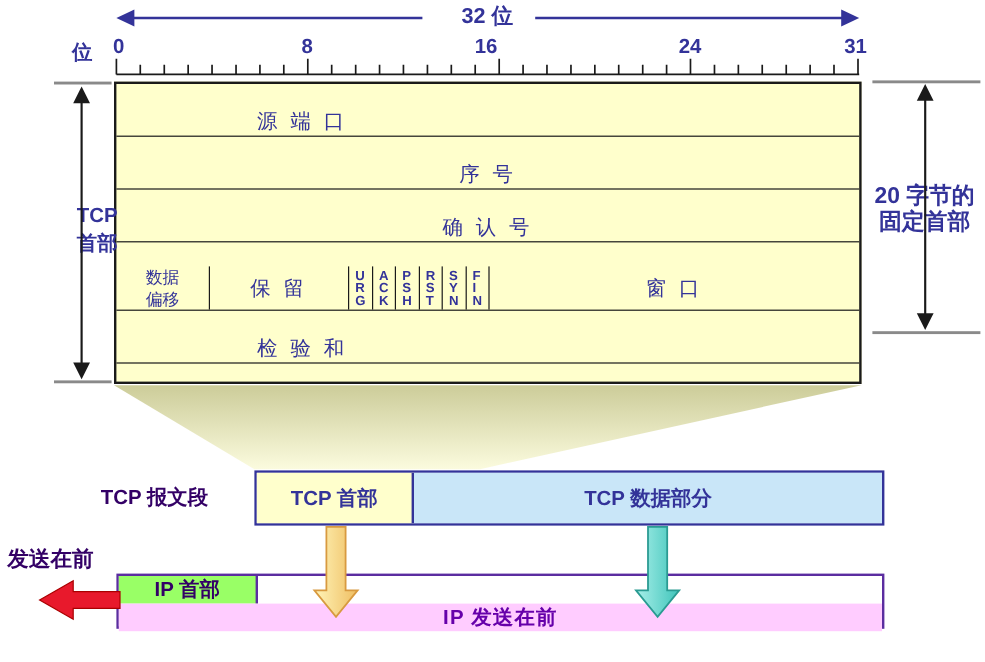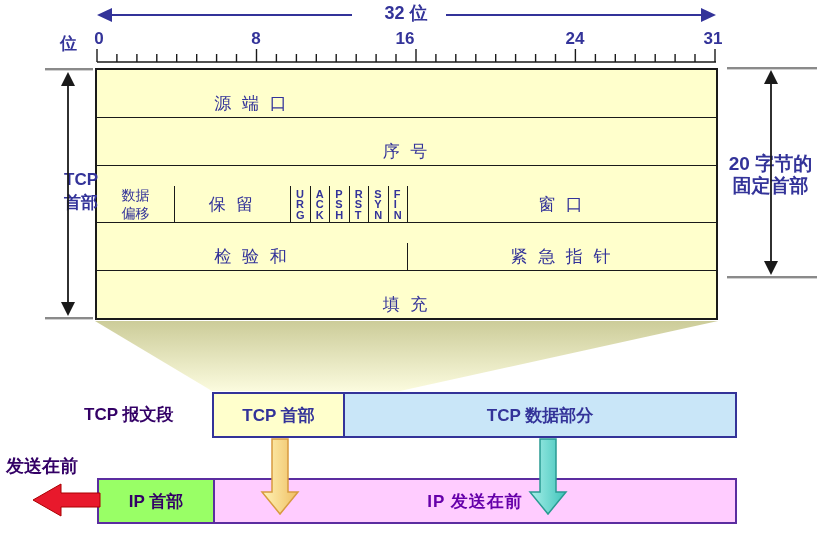--- a/index.html
+++ b/index.html
@@ -38,21 +38,21 @@
     border:2px solid #333399;display:flex;background:#fff;
   }
   .tcp-bar .hdr{width:131px;box-sizing:border-box;background:#FFFFCC;border-right:2px solid #333399;
     display:flex;align-items:center;justify-content:center;font-size:17px;color:#333399;font-weight:600;}
   .tcp-bar .dat{flex:1;background:#C9E6F8;display:flex;align-items:center;justify-content:center;
     font-size:17px;color:#333399;font-weight:600;}
   
   .send-first-caption{left:6px;top:454px;font-size:18px;color:#330066;font-weight:600;}
   .ip-bar{
     left:97px;top:478px;width:640px;height:46px;box-sizing:border-box;
-    border:2px solid #5B2DA0;display:flex;background:#fff;
+    border:2px solid #5B2DA0;display:flex;background:#fff;flex-direction:column;
   }
   .ip-bar .hdr{width:116px;box-sizing:border-box;background:#99FF66;border-right:2px solid #5B2DA0;
     display:flex;align-items:center;justify-content:center;font-size:17px;color:#330066;font-weight:600;}
   .ip-bar .dat{flex:1;background:#FFCCFF;display:flex;align-items:center;justify-content:center;
     font-size:17px;color:#6600AA;font-weight:600;letter-spacing:1px;}
   
   .art{position:absolute;left:0;top:0;pointer-events:none;}
 </style>
 </head>
 <body>
@@ -68,20 +68,23 @@
   <div class="abs ticklabel" style="left:713px">31</div>
 
   <div class="abs tcp-table">
     <div class="trow">
       <div class="cell" style="width:310px">源 端 口</div>
     </div>
     <div class="trow">
       <div class="cell" style="flex:1">序  号</div>
     </div>
     <div class="trow">
+      <div class="cell" style="flex:1">确  认  号</div>
+    </div>
+    <div class="trow">
       <div class="cell small pre" style="width:77px">数据
 偏移</div>
       <div class="cell" style="width:116px">保  留</div>
       <div class="cell flag pre" style="width:19.5px">U
 R
 G</div>
       <div class="cell flag pre" style="width:19.5px">A
 C
 K</div>
       <div class="cell flag pre" style="width:19.5px">P
@@ -93,21 +96,20 @@
       <div class="cell flag pre" style="width:19.5px">S
 Y
 N</div>
       <div class="cell flag pre" style="width:19.5px">F
 I
 N</div>
       <div class="cell" style="flex:1">窗  口</div>
     </div>
     <div class="trow">
       <div class="cell" style="width:310px">检 验 和</div>
-      <div class="cell" style="flex:1">紧 急 指 针</div>
     </div>
     <div class="trow">
       <div class="cell" style="flex:1">填 充</div>
     </div>
   </div>
 
   <div class="abs left-extent-label pre">TCP
 首部</div>
   <div class="abs right-extent-label pre">20 字节的
 固定首部</div>

